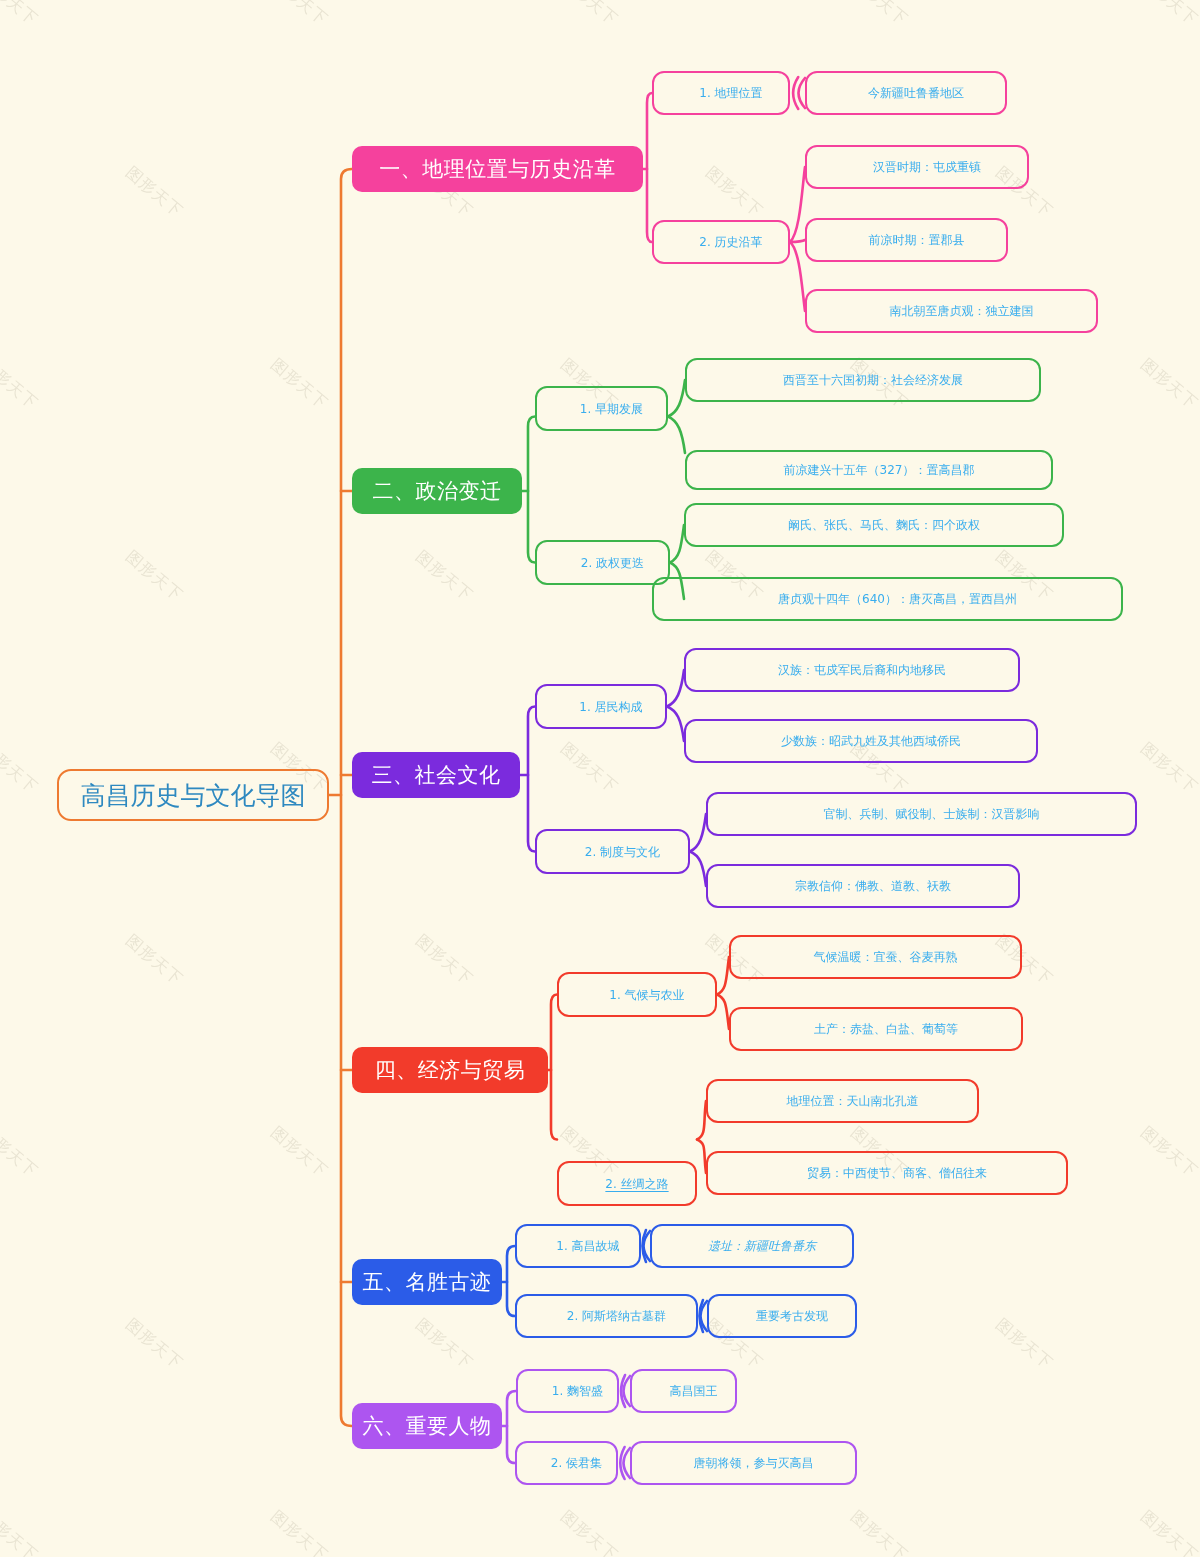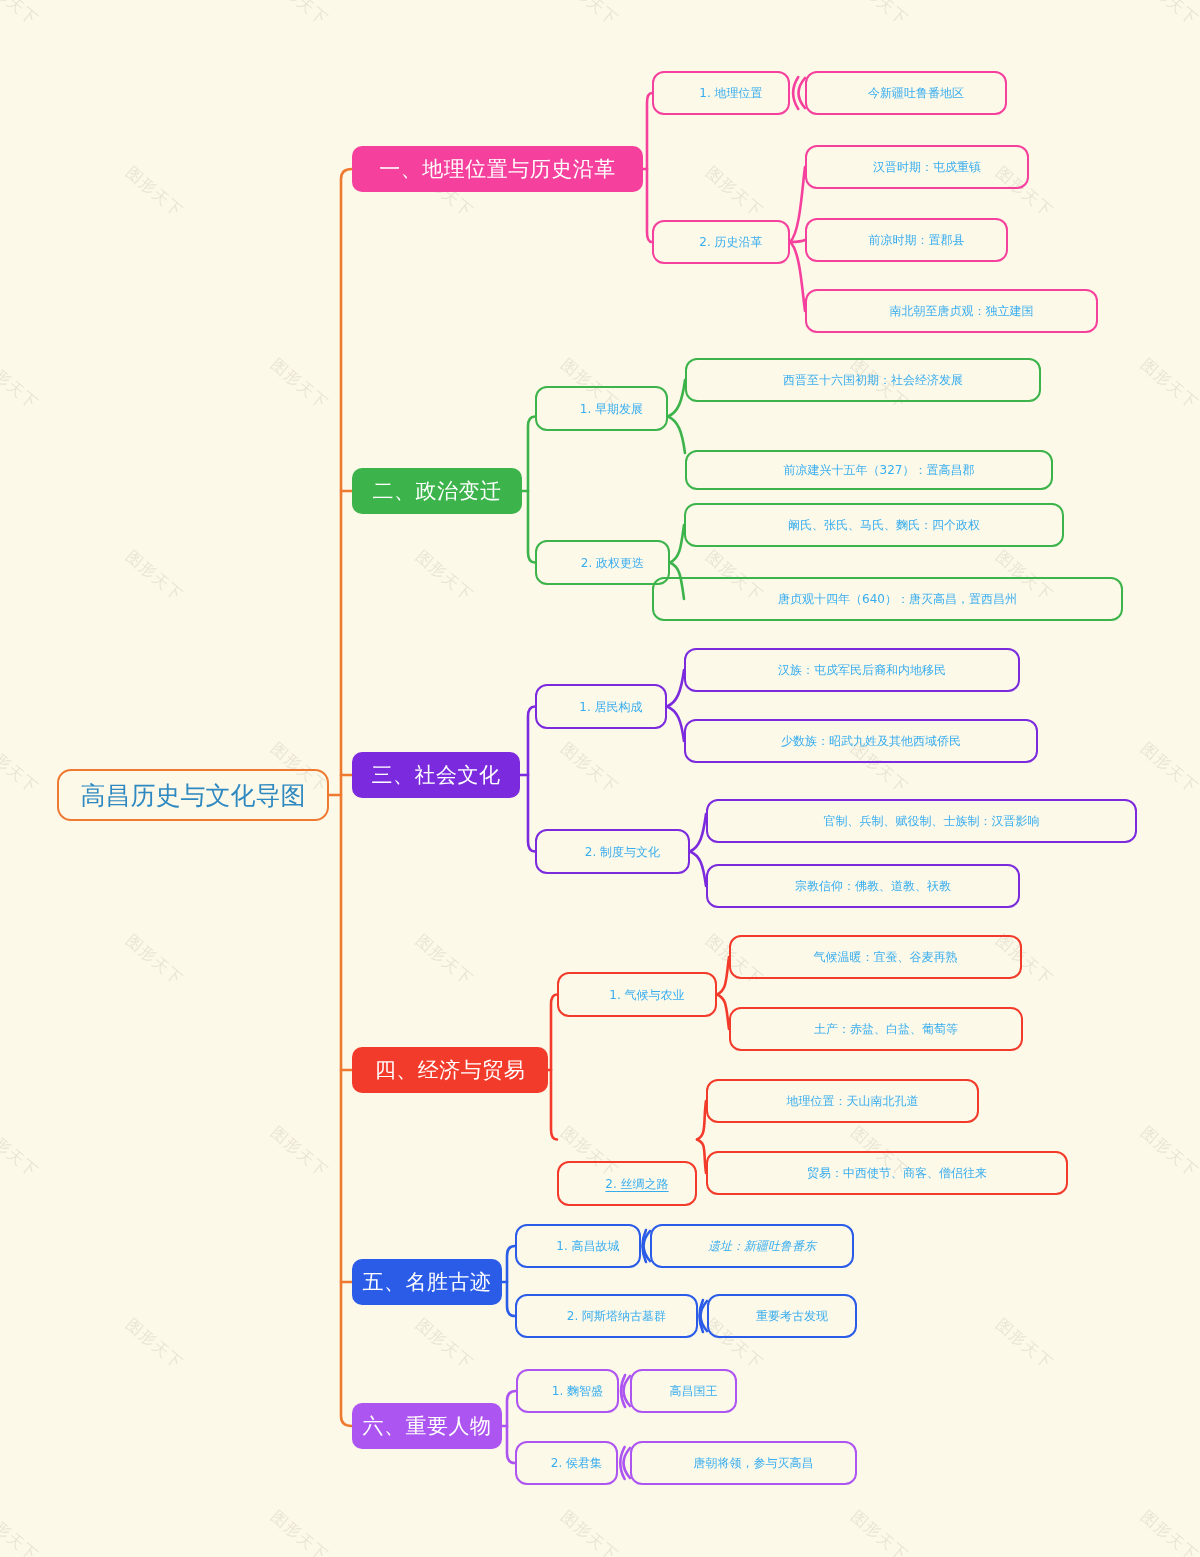--- a/index.html
+++ b/index.html
@@ -141,21 +141,21 @@
     <div class="node leaf" style="left: 685px; top: 358px; width: 356px; height: 44px; border-color: var(--c1); text-align: center;">西晋至十六国初期：社会经济发展</div>
     <div class="node leaf" style="left: 685px; top: 431px; width: 368px; height: 40px; border-color: var(--c1); margin-top: 19px;">前凉建兴十五年（327）：置高昌郡</div>
     <div class="node child" style="left: 535px; top: 540px; width: 135px; height: 45px; border-color: var(--c1);">2. 政权更迭</div>
     <div class="node leaf" style="left: 684px; top: 503px; width: 380px; height: 44px; border-color: var(--c1);">阚氏、张氏、马氏、麴氏：四个政权</div>
     <div class="node leaf" style="left: 652px; top: 577px; width: 471px; height: 44px; border-color: var(--c1);">唐贞观十四年（640）：唐灭高昌，置西昌州</div>
     <div class="node branch" style="left: 352px; top: 752px; width: 168px; height: 46px; background: var(--c2);">三、社会文化</div>
     <div class="node child" style="left: 535px; top: 684px; width: 132px; height: 45px; border-color: var(--c2);">1. 居民构成</div>
     <div class="node leaf" style="left: 684px; top: 648px; width: 336px; height: 44px; border-color: var(--c2);">汉族：屯戍军民后裔和内地移民</div>
     <div class="node leaf" style="left: 684px; top: 719px; width: 354px; height: 44px; border-color: var(--c2);">少数族：昭武九姓及其他西域侨民</div>
     <div class="node child" style="left: 535px; top: 829px; width: 155px; height: 45px; border-color: var(--c2);">2. 制度与文化</div>
-    <div class="node leaf" style="left: 706px; top: 792px; width: 431px; height: 44px; border-color: var(--c2); margin-top: 7px;">官制、兵制、赋役制、士族制：汉晋影响</div>
+    <div class="node leaf" style="left: 706px; top: 792px; width: 431px; height: 44px; border-color: var(--c2);">官制、兵制、赋役制、士族制：汉晋影响</div>
     <div class="node leaf" style="left: 706px; top: 864px; width: 314px; height: 44px; border-color: var(--c2);">宗教信仰：佛教、道教、祆教</div>
     <div class="node branch" style="left: 352px; top: 1047px; width: 196px; height: 46px; background: var(--c3);">四、经济与贸易</div>
     <div class="node child" style="left: 557px; top: 972px; width: 160px; height: 45px; border-color: var(--c3);">1. 气候与农业</div>
     <div class="node leaf" style="left: 729px; top: 935px; width: 293px; height: 44px; border-color: var(--c3);">气候温暖：宜蚕、谷麦再熟</div>
     <div class="node leaf" style="left: 729px; top: 1007px; width: 294px; height: 44px; border-color: var(--c3);">土产：赤盐、白盐、葡萄等</div>
     <div class="node child underline" style="left: 557px; top: 1117px; width: 140px; height: 45px; border-color: var(--c3);">2. 丝绸之路</div>
     <div class="node leaf" style="left: 706px; top: 1151px; width: 362px; height: 44px; border-color: var(--c3);">贸易：中西使节、商客、僧侣往来</div>
     <div class="node leaf" style="left: 706px; top: 1079px; width: 273px; height: 44px; border-color: var(--c3);">地理位置：天山南北孔道</div>
     <div class="node branch" style="left: 352px; top: 1259px; width: 150px; height: 46px; background: var(--c4);">五、名胜古迹</div>
     <div class="node child" style="left: 515px; top: 1224px; width: 126px; height: 44px; border-color: var(--c4);">1. 高昌故城</div>

